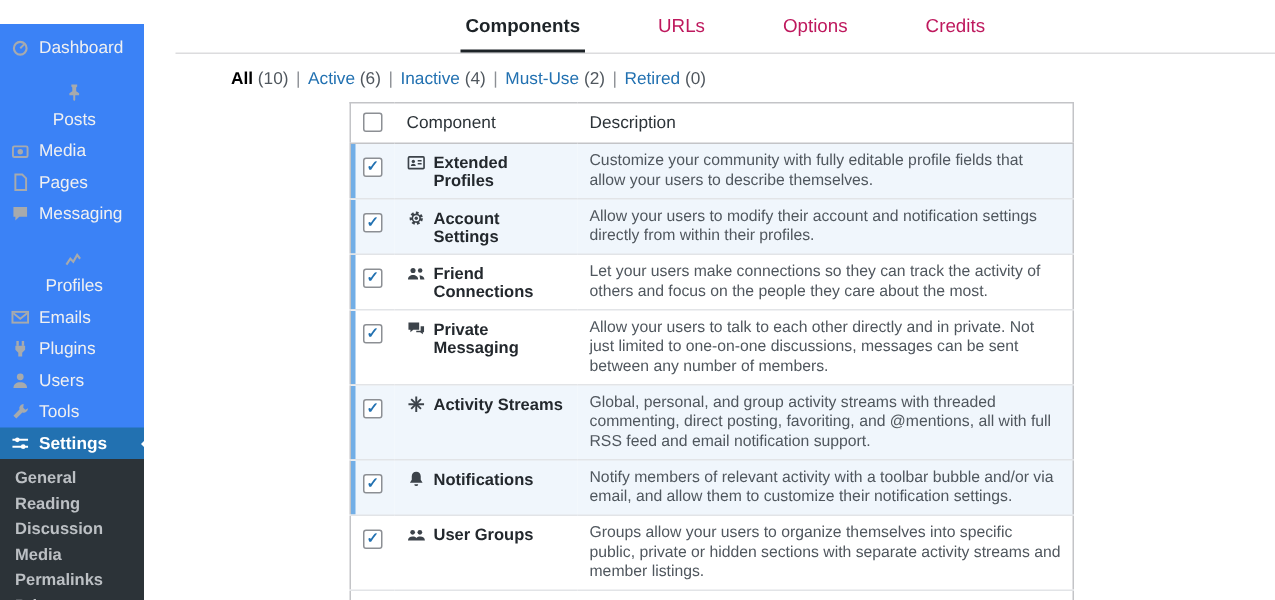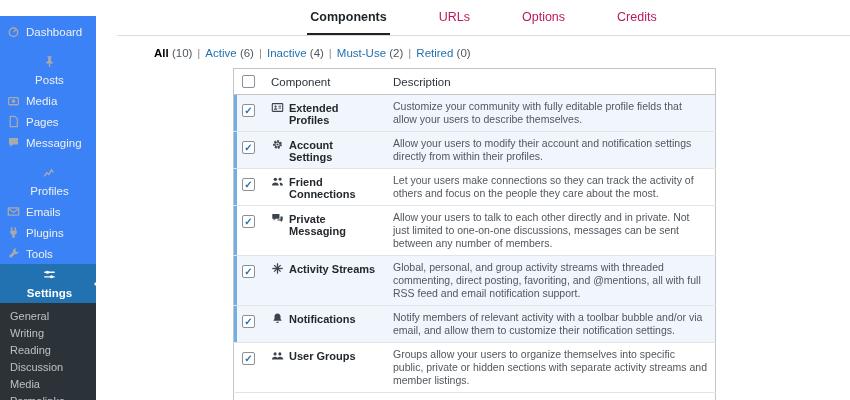--- a/index.html
+++ b/index.html
@@ -7,25 +7,25 @@
   body { font-family: "Liberation Sans", sans-serif; background: #fff; position: relative; }
 
   .app { position: relative; width: 850px; height: 400px; }
 
   
   .sidebar { position: absolute; left: 0; top: 16px; width: 99px; height: 400px; background: #3b82f6; color: #f0f0f1; }
   .menu { padding-top: 5px; }
   .menu-item { display: flex; align-items: center; gap: 6px; padding: 4px 7px; font-size: 11.5px; cursor: pointer; position: relative; color: #f0f0f1; }
   .menu-item .icon { width: 13px; height: 13px; flex: 0 0 13px; color: #a7aaad; }
   .menu-item.group-start { margin-top: 9px; flex-direction: column; }
-  .menu-item.active { background: #2271b1; color: #fff; font-weight: 700; flex-direction: column; }
+  .menu-item.active { background: #2271b1; color: #fff; font-weight: 700; }
   .menu-item.active .icon { color: #fff; }
   .menu-arrow { position: absolute; right: 0; top: 50%; margin-top: -5px; width: 0; height: 0; border: 5px solid transparent; border-right-color: #fff; }
   .submenu { background: #2c3338; padding: 4px 0 6px; }
-  .submenu-item { padding: 2.5px 10px; font-size: 11px; color: #bcc0c4; cursor: pointer; }
+  .submenu-item { padding: 2.5px 10px; font-size: 11px; color: #bcc0c4; cursor: pointer; font-weight: bold; }
   .icon svg { width: 100%; height: 100%; display: block; }
 
   
   .main { position: absolute; left: 96px; top: 0; width: 754px; height: 400px; background: #fff; }
 
   .tabs { display: flex; justify-content: center; gap: 46px; padding-top: 10px; border-bottom: 1px solid #dcdcde; margin-left: 21px; }
   .tab { font-size: 12.5px; color: #be185d; padding: 0 3px 9px; cursor: pointer; text-decoration: none; border-bottom: 2px solid transparent; }
   .tab.active { color: #1d2327; font-weight: 700; border-bottom-color: #1d2327; }
 
   .filters { margin: 11px 0 9px 58px; font-size: 11.5px; }
@@ -122,40 +122,48 @@
               <path d="M5 7h10v4l-3 3v4H8v-4l-3-3z" fill="currentColor"></path>
               <rect x="6" y="2" width="2.5" height="5" fill="currentColor"></rect>
               <rect x="11.5" y="2" width="2.5" height="5" fill="currentColor"></rect>
             </svg>
           </span>
           <span class="menu-label">Plugins</span>
         </div>
         <div class="menu-item">
           <span class="icon ">
             <svg viewBox="0 0 20 20">
+              <circle cx="10" cy="6.5" r="3.5" fill="currentColor"></circle>
+              <path d="M3 18c0-4 3-6 7-6s7 2 7 6z" fill="currentColor"></path>
+            </svg>
+          </span>
+          <span class="menu-label">Users</span>
+        </div>
+        <div class="menu-item">
+          <span class="icon ">
+            <svg viewBox="0 0 20 20">
               <path d="M13.5 2a4.5 4.5 0 0 0-4.3 5.8L3 14l3 3 6.2-6.2A4.5 4.5 0 0 0 18 6.5l-2.8 1.4-2.1-2.1z" fill="currentColor"></path>
             </svg>
           </span>
           <span class="menu-label">Tools</span>
         </div>
         <div class="menu-item active">
           <span class="icon ">
             <svg viewBox="0 0 20 20">
               <path d="M2 6.5h16M2 13.5h16" stroke="currentColor" stroke-width="2" fill="none"></path>
               <circle cx="7" cy="6.5" r="2.4" fill="currentColor"></circle>
               <circle cx="13" cy="13.5" r="2.4" fill="currentColor"></circle>
             </svg>
           </span>
           <span class="menu-label">Settings</span>
           <span class="menu-arrow"></span>
         </div>
       </nav>
     <div class="submenu" id="settings-submenu">
         <div class="submenu-item">General</div>
-        <div class="submenu-item">Writing</div>
         <div class="submenu-item">Reading</div>
         <div class="submenu-item">Discussion</div>
         <div class="submenu-item">Media</div>
         <div class="submenu-item">Permalinks</div>
         <div class="submenu-item">Privacy</div>
       </div>
   </aside>
 
   <main class="main">
     <nav class="tabs" id="tabs">

